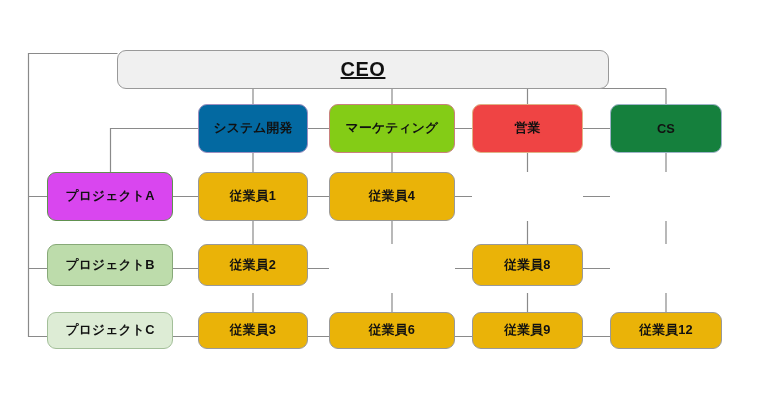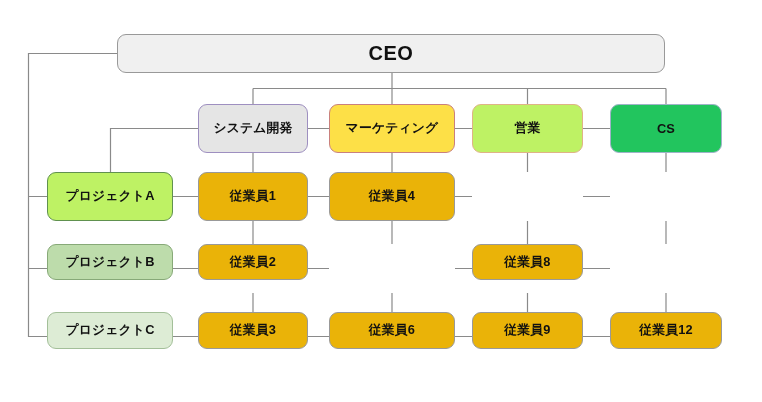--- a/index.html
+++ b/index.html
@@ -27,24 +27,24 @@
     justify-content: center;
     font-weight: bold;
     color: #111111;
     font-size: 12.8px;
     letter-spacing: 0.2px;
     white-space: nowrap;
     text-align: center;
   }
   .node.ceo { font-size: 20px; letter-spacing: 0.5px; }
   
-  .ceo        { left: 117px; top: 34px;  width: 548px; height: 39px; }
+  .ceo        { left: 117px; top: 50px;  width: 492px; height: 39px; text-decoration: underline; }
   .row-dept   { top: 104px; height: 49px; }
   .row-1      { top: 172px; height: 49px; }
-  .row-2      { top: 244px; height: 36px; }
+  .row-2      { top: 244px; height: 42px; }
   .row-3      { top: 312px; height: 37px; }
   .col-proj   { left: 47px;  width: 126px; }
   .col-1      { left: 198px; width: 110px; }
   .col-2      { left: 329px; width: 126px; }
   .col-3      { left: 472px; width: 111px; }
   .col-4      { left: 610px; width: 112px; }
 </style>
 </head>
 <body>
 
@@ -59,26 +59,26 @@
     <path d="M253,153 V172 M392,153 V172 M527.5,153 V172 M666,153 V172"></path>
     <path d="M253,221 V244 M253,293 V312 M392,221 V244 M392,293 V312
              M527.5,221 V244 M527.5,293 V312 M666,221 V244 M666,293 V312"></path>
     <path d="M173,196.5 H198 M308,196.5 H329 M455,196.5 H472 M583,196.5 H610"></path>
     <path d="M173,268.5 H198 M308,268.5 H329 M455,268.5 H472 M583,268.5 H610"></path>
     <path d="M173,336.5 H198 M308,336.5 H329 M455,336.5 H472 M583,336.5 H610"></path>
   </svg>
 
   <div class="node ceo" style="background-color: rgb(240, 240, 240); border-color: rgb(153, 153, 153);">CEO</div>
 
-  <div class="node row-dept col-1" style="background-color: #e5e5e5; border-color: rgb(158, 143, 192);">システム開発</div>
-  <div class="node row-dept col-2" style="background-color: #fde047; border-color: rgb(201, 128, 126);">マーケティング</div>
-  <div class="node row-dept col-3" style="background-color: #bef264; border-color: rgb(223, 179, 135);">営業</div>
-  <div class="node row-dept col-4" style="background-color: #22c55e; border-color: rgb(159, 179, 200);">CS</div>
+  <div class="node row-dept col-1" style="background-color: #0369a1; border-color: rgb(158, 143, 192);">システム開発</div>
+  <div class="node row-dept col-2" style="background-color: #84cc16; border-color: rgb(201, 128, 126);">マーケティング</div>
+  <div class="node row-dept col-3" style="background-color: #ef4444; border-color: rgb(223, 179, 135);">営業</div>
+  <div class="node row-dept col-4" style="background-color: #15803d; border-color: rgb(159, 179, 200);">CS</div>
 
-  <div class="node row-1 col-proj" style="background-color: #bef264; border-color: rgb(96, 145, 79);">プロジェクトA</div>
+  <div class="node row-1 col-proj" style="background-color: #d946ef; border-color: rgb(96, 145, 79);">プロジェクトA</div>
   <div class="node row-2 col-proj" style="background-color: rgb(189, 220, 171); border-color: rgb(135, 169, 120);">プロジェクトB</div>
   <div class="node row-3 col-proj" style="background-color: rgb(221, 236, 213); border-color: rgb(163, 191, 153);">プロジェクトC</div>
 
   <div class="node row-1 col-1">従業員1</div>
   <div class="node row-2 col-1">従業員2</div>
   <div class="node row-3 col-1">従業員3</div>
   <div class="node row-1 col-2">従業員4</div>
   <div class="node row-3 col-2">従業員6</div>
   <div class="node row-2 col-3">従業員8</div>
   <div class="node row-3 col-3">従業員9</div>

